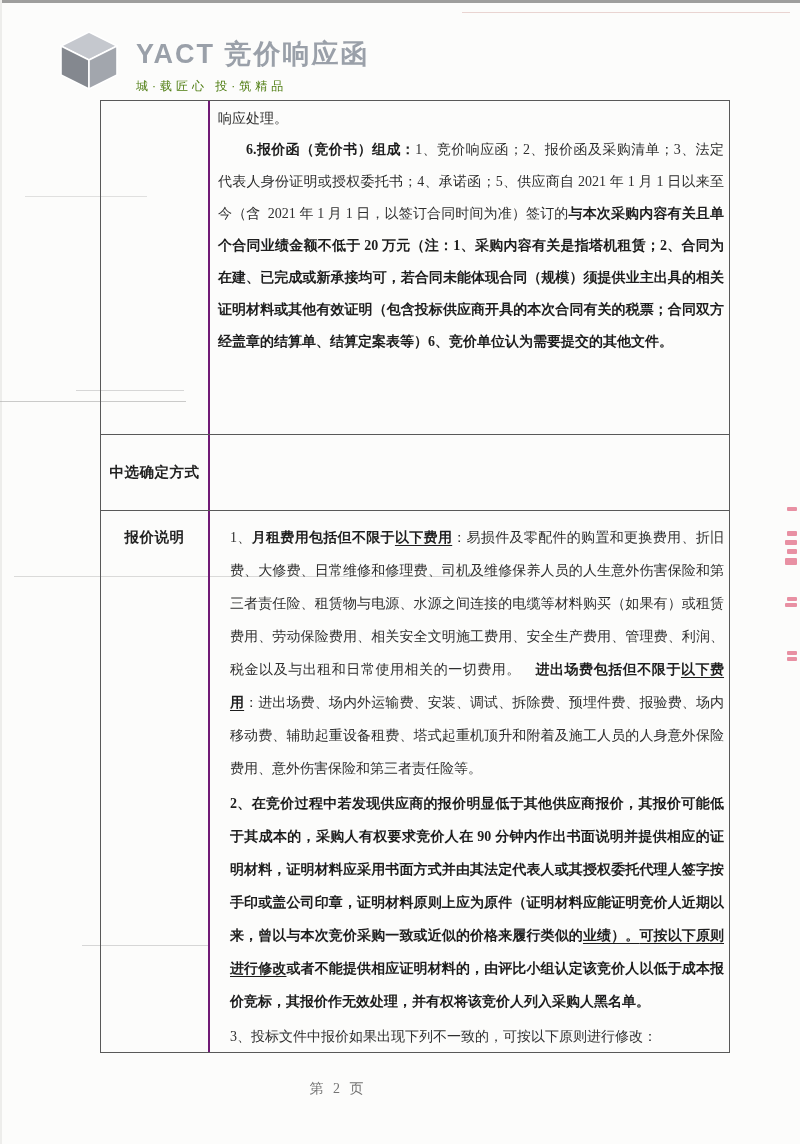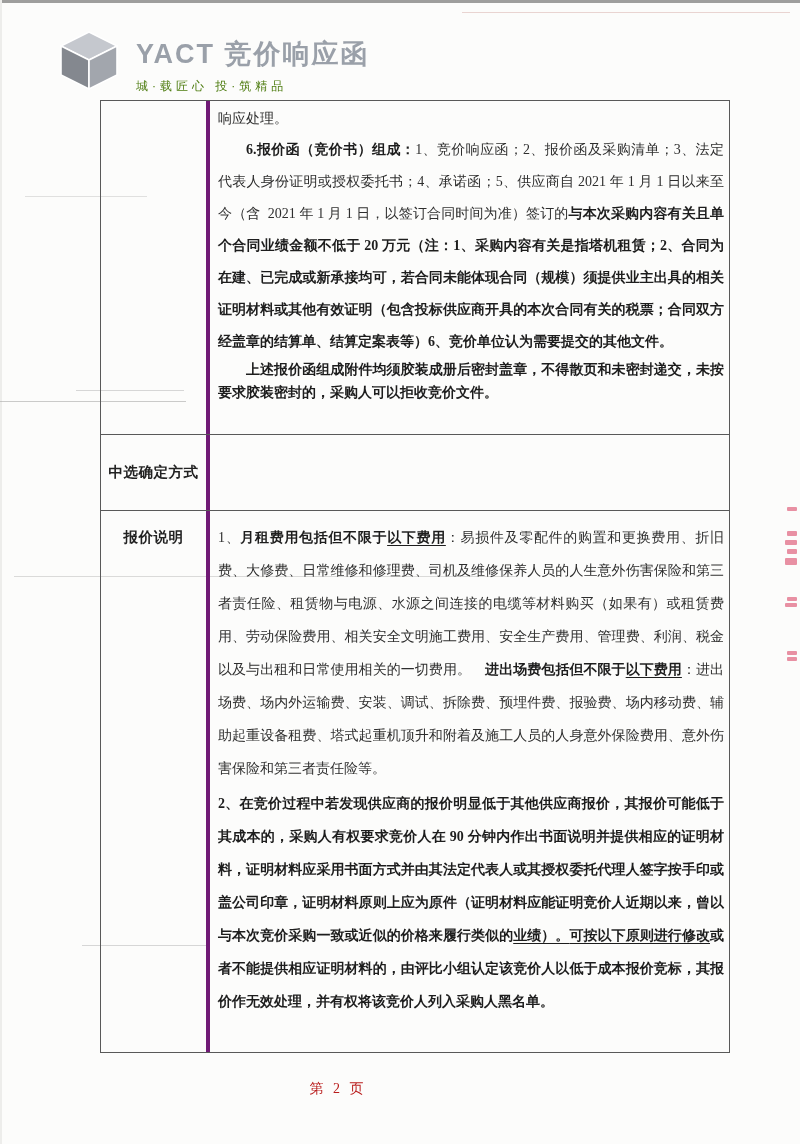--- a/index.html
+++ b/index.html
@@ -35,43 +35,43 @@
   .brand-tagline{font-size:12px;color:#4d7c0f;letter-spacing:4px;margin-top:6px;}
   
   .doc-table{
     position:absolute;left:75px;top:100px;width:630px;height:953px;
     border:1px solid #595959;box-sizing:border-box;margin-left:25px;
   }
   .t-row{display:flex;border-bottom:1px solid #595959;box-sizing:border-box;overflow:hidden;}
   .t-row:last-child{border-bottom:none;}
   .row-1{height:334px;}
   .row-2{height:76px;}
-  .row-3{height:541px;}
+  .row-3{height:541px;gap:12px;}
   .cell-label{
-    width:109px;flex:0 0 109px;border-right:4px solid #701a75;box-sizing:border-box;
+    width:109px;flex:0 0 109px;border-right:2px solid #701a75;box-sizing:border-box;
     display:flex;justify-content:center;font-weight:bold;font-size:14.5px;color:#222;
     letter-spacing:.5px;
   }
   .row-2 .cell-label{align-items:center;}
   .row-3 .cell-label{align-items:flex-start;padding-top:17px;}
   .cell-content{flex:1;box-sizing:border-box;padding:3px 5px 0 8px;font-size:14px;overflow:hidden;}
   .cell-content p{margin:0;text-align:justify;white-space:pre-wrap;}
   .p-cont{line-height:30px;}
   .p-comp{line-height:32px;text-indent:2em;}
   .p-bind{line-height:23px;text-indent:2em;font-weight:bold;color:#1d1d1d;}
   .row-2 .cell-content{font-size:13.5px;padding-top:2px;}
   .p-method{line-height:18.5px;text-indent:2em;font-weight:bold;color:#1d1d1d;}
   .row-3 .cell-content{padding-top:10px;}
   .p-quote{line-height:33px;}
   .p-quote.gap{margin-top:2px;}
   .b{font-weight:bold;color:#1d1d1d;}
   .u{text-decoration:underline;text-underline-offset:3px;text-decoration-thickness:1px;}
   
   .page-footer{position:absolute;top:1080px;left:0;width:676px;text-align:center;
-    font-size:14px;letter-spacing:3px;color:#b91c1c;}
+    font-size:14px;letter-spacing:3px;color:#737373;}
 </style>
 </head>
 <body>
 
 <div class="scan-edge-top"></div>
 <div class="scan-edge-left"></div>
 <div class="scan-line sl1"></div>
 <div class="scan-line sl2"></div>
 <div class="scan-line sl3"></div>
 <div class="scan-line sl4"></div>
@@ -99,31 +99,31 @@
   </div>
 </div>
 
 <div class="doc-table">
 
   <div class="t-row row-1">
     <div class="cell-label"></div>
     <div class="cell-content">
       <p class="p-cont"><span>响应处理。</span></p>
       <p class="p-comp"><span class="b">6.报价函（竞价书）组成：</span><span>1、竞价响应函；2、报价函及采购清单；3、法定代表人身份证明或授权委托书；4、承诺函；5、供应商自 2021 年 1 月 1 日以来至今（含  2021 年 1 月 1 日，以签订合同时间为准）签订的</span><span class="b">与本次采购内容有关且单个合同业绩金额不低于 20 万元（注：1、采购内容有关是指塔机租赁；2、合同为在建、已完成或新承接均可，若合同未能体现合同（规模）须提供业主出具的相关证明材料或其他有效证明（包含投标供应商开具的本次合同有关的税票；合同双方经盖章的结算单、结算定案表等）6、竞价单位认为需要提交的其他文件。</span></p>
-      <p class="p-bind">上述报价函组成附件均须胶装成册后密封盖章，不得散页和未密封递交，未按要求胶装密封的，采购人可以拒收竞价文件。</p>
     </div>
   </div>
 
   <div class="t-row row-2">
     <div class="cell-label">中选确定方式</div>
   </div>
 
   <div class="t-row row-3">
     <div class="cell-label">报价说明</div>
     <div class="cell-content">
       <p class="p-quote"><span>1、</span><span class="b">月租费用包括但不限于</span><span class="b u">以下费用</span><span>：易损件及零配件的购置和更换费用、折旧费、大修费、日常维修和修理费、司机及维修保养人员的人生意外伤害保险和第三者责任险、租赁物与电源、水源之间连接的电缆等材料购买（如果有）或租赁费用、劳动保险费用、相关安全文明施工费用、安全生产费用、管理费、利润、税金以及与出租和日常使用相关的一切费用。　</span><span class="b">进出场费包括但不限于</span><span class="b u">以下费用</span><span>：进出场费、场内外运输费、安装、调试、拆除费、预埋件费、报验费、场内移动费、辅助起重设备租费、塔式起重机顶升和附着及施工人员的人身意外保险费用、意外伤害保险和第三者责任险等。</span></p>
       <p class="p-quote gap"><span class="b">2、在竞价过程中若发现供应商的报价明显低于其他供应商报价，其报价可能低于其成本的，采购人有权要求竞价人在 90 分钟内作出书面说明并提供相应的证明材料，证明材料应采用书面方式并由其法定代表人或其授权委托代理人签字按手印或盖公司印章，证明材料原则上应为原件（证明材料应能证明竞价人近期以来，曾以与本次竞价采购一致或近似的价格来履行类似的</span><span class="b u">业绩）。</span><span class="b u">可按以下原则进行修改</span><span class="b">或者不能提供相应证明材料的，由评比小组认定该竞价人以低于成本报价竞标，其报价作无效处理，并有权将该竞价人列入采购人黑名单。</span></p>
+      <p class="p-quote gap">3、投标文件中报价如果出现下列不一致的，可按以下原则进行修改：</p>
     </div>
   </div>
 
 </div>
 
 <div class="page-footer">第 2 页</div>
 
 </body></html>

